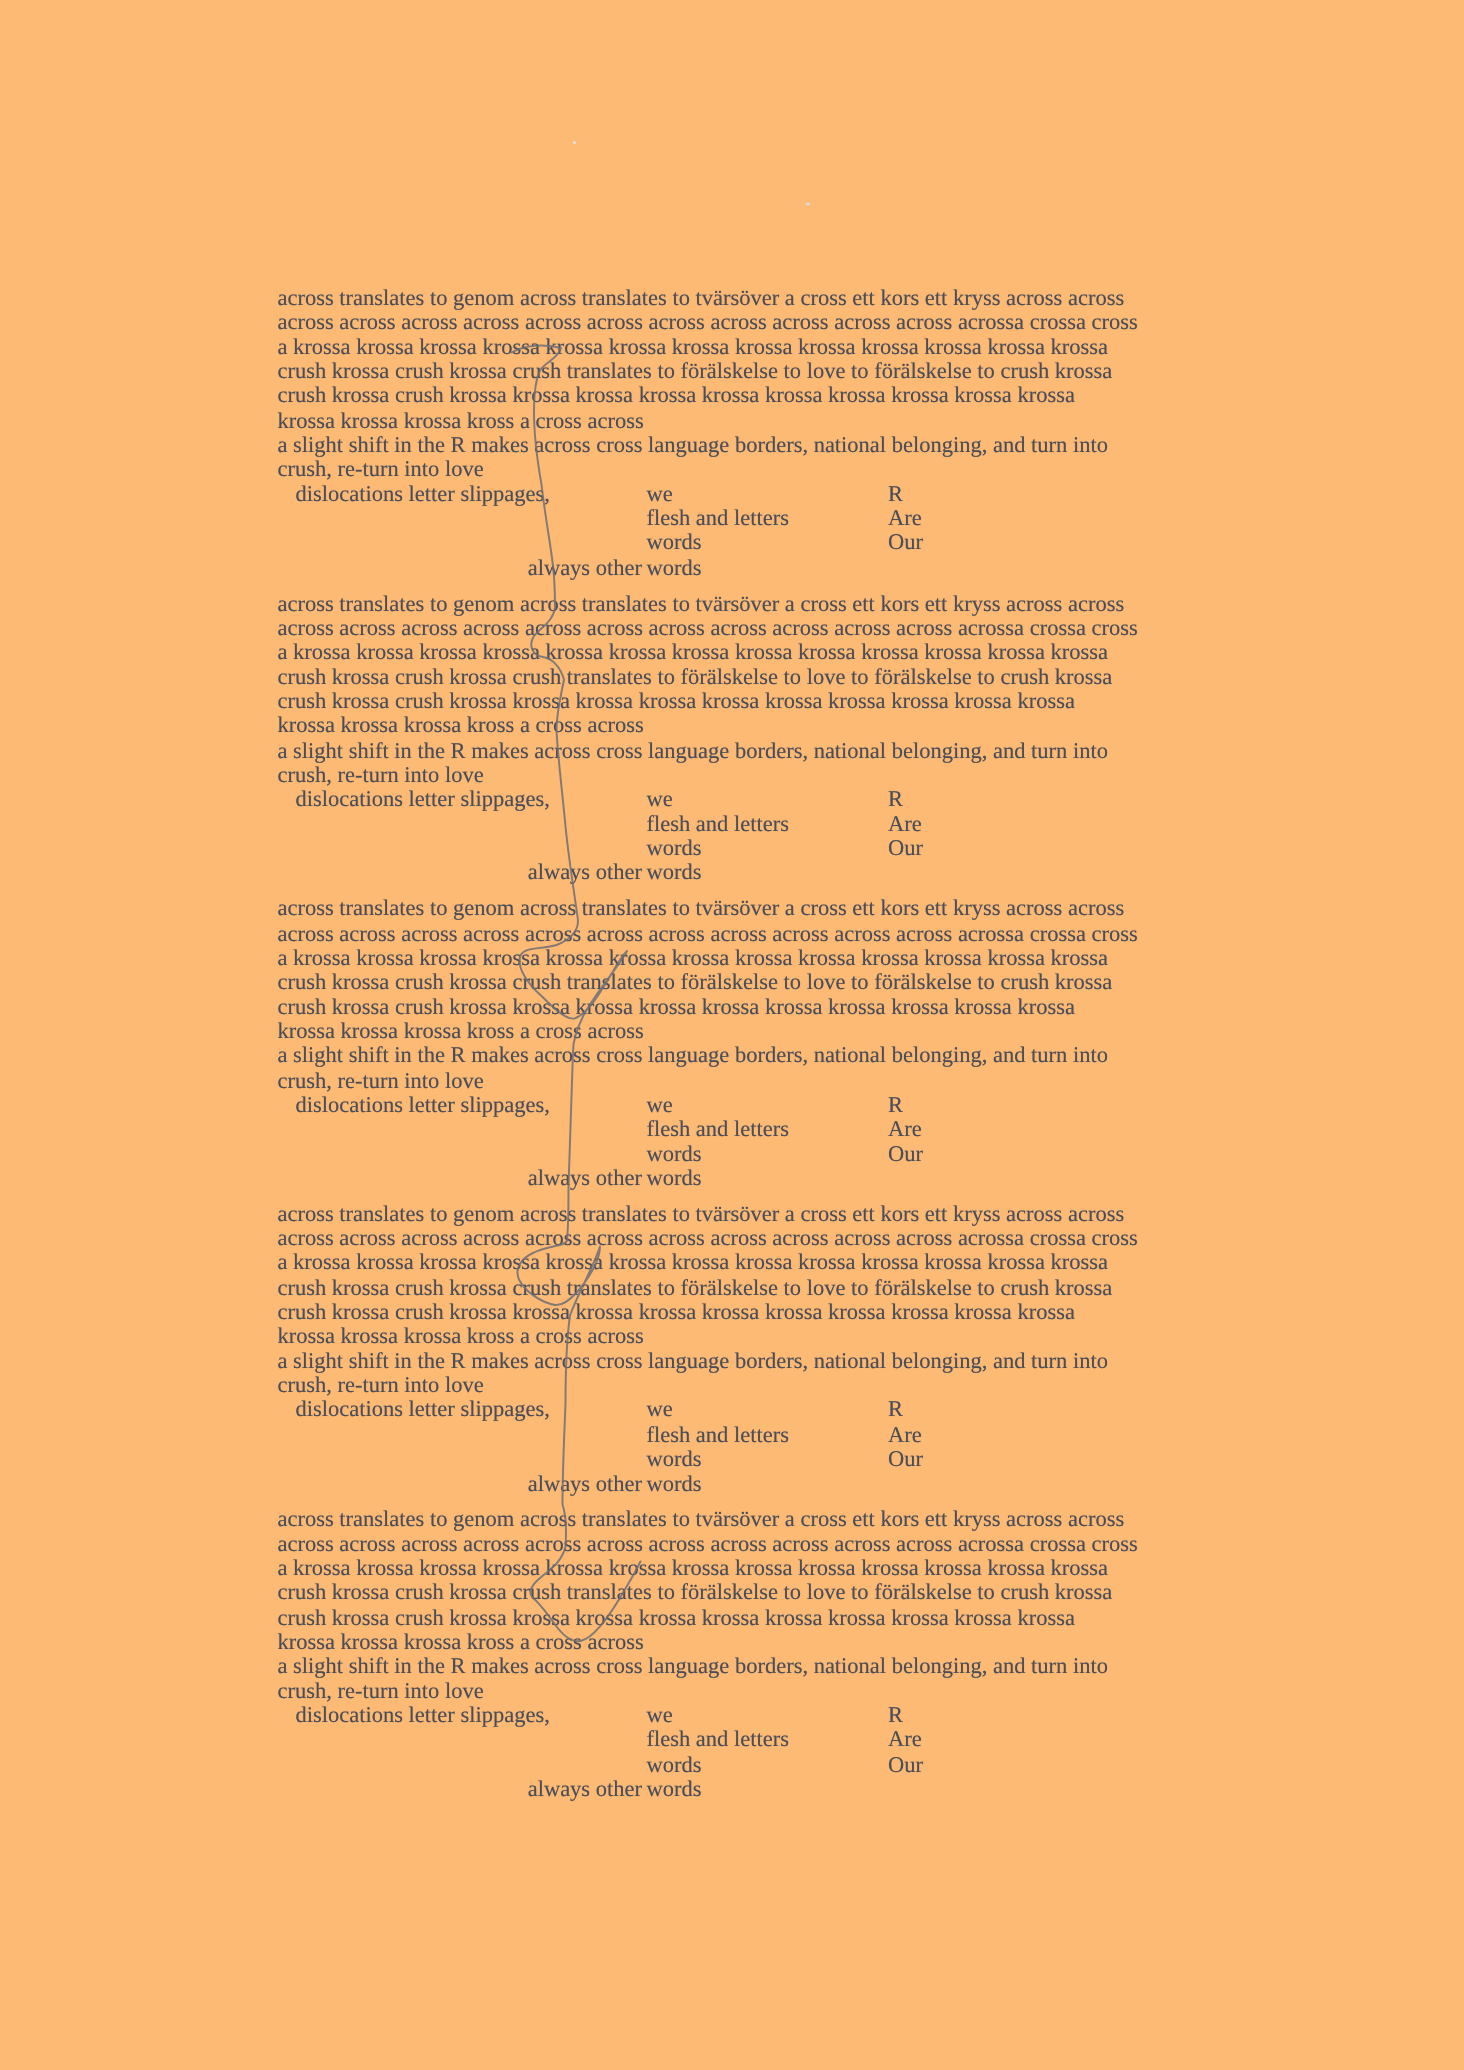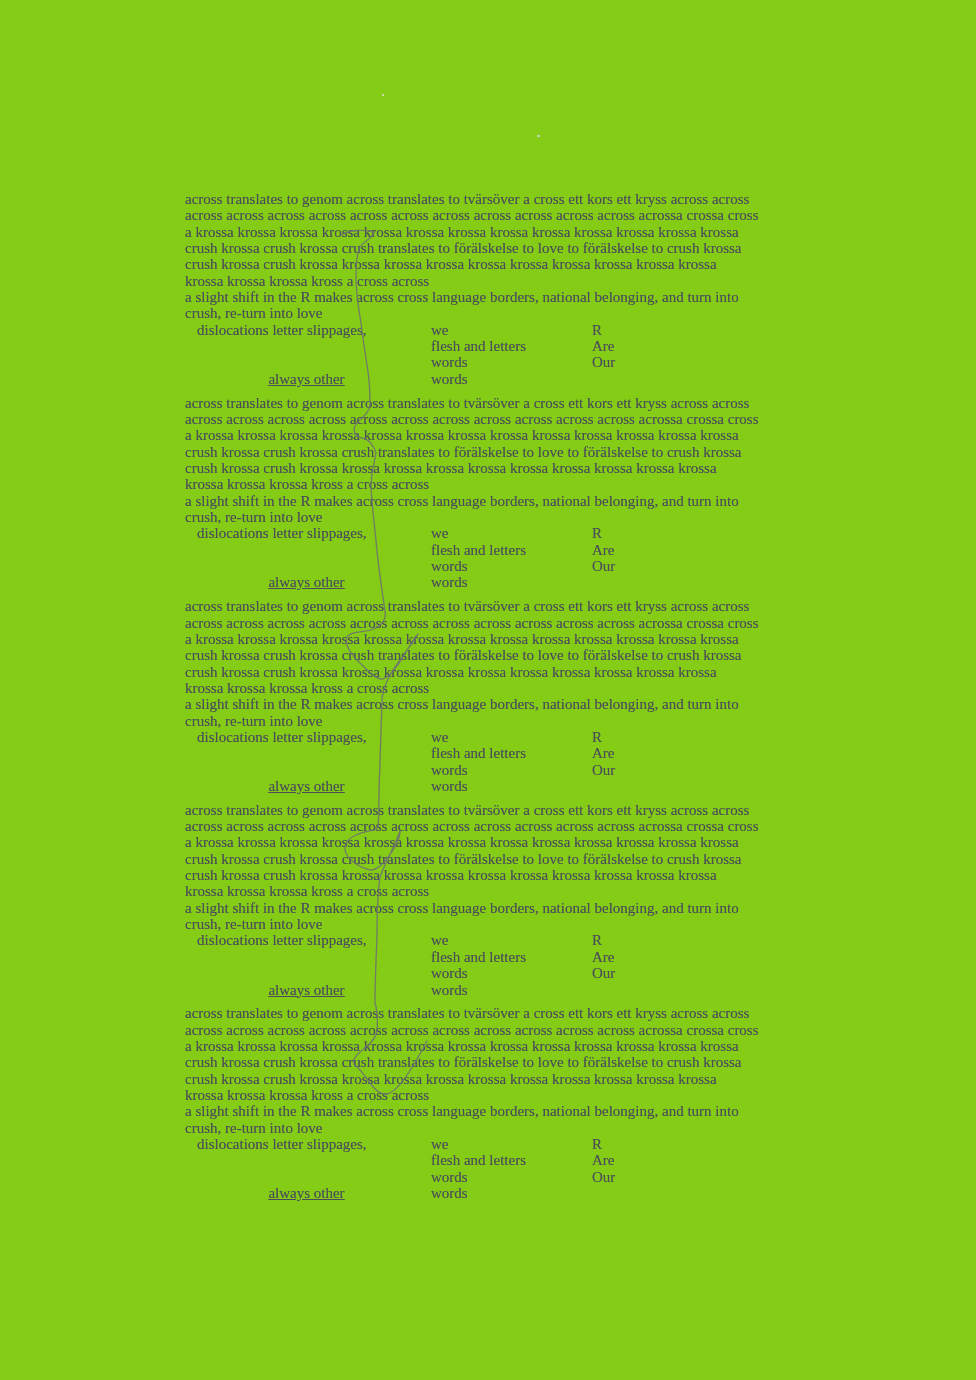--- a/index.html
+++ b/index.html
@@ -12,28 +12,28 @@
     position:absolute;left:185px;top:191px;width:620px;
     font-size:15px;
     text-shadow:0 0 .45px rgba(75,78,89,.5);
   }
   .stanza{position:relative;height:196.2px;margin-bottom:7.4px;}
   .line,.crow{height:16.35px;line-height:16.35px;white-space:pre;}
   .crow{position:relative;}
   .cl{position:absolute;left:12px;white-space:pre;}
   .cm{position:absolute;left:246px;white-space:pre;}
   .cr{position:absolute;left:407px;white-space:pre;}
-  .fl{position:absolute;left:0;width:243px;text-align:center;white-space:pre;text-decoration:underline;}
+  .fl{position:absolute;left:0;width:243px;text-align:right;white-space:pre;}
   .thread{position:absolute;left:0;top:0;pointer-events:none;}
   .speck{position:absolute;border-radius:50%;}
 </style>
 </head>
 <body>
 
-<div class="page" style="background: #84cc16;">
+<div class="page" style="background: #fdba74;">
 
   <div class="poem" style="color: rgb(75, 78, 89);">
       <div class="stanza">
         <div class="line">across translates to genom across translates to tvärsöver a cross ett kors ett kryss across across</div>
         <div class="line">across across across across across across across across across across across acrossa crossa cross</div>
         <div class="line">a krossa krossa krossa krossa krossa krossa krossa krossa krossa krossa krossa krossa krossa</div>
         <div class="line">crush krossa crush krossa crush translates to förälskelse to love to förälskelse to crush krossa</div>
         <div class="line">crush krossa crush krossa krossa krossa krossa krossa krossa krossa krossa krossa krossa</div>
         <div class="line">krossa krossa krossa kross a cross across</div>
         <div class="line">a slight shift in the R makes across cross language borders, national belonging, and turn into</div>

